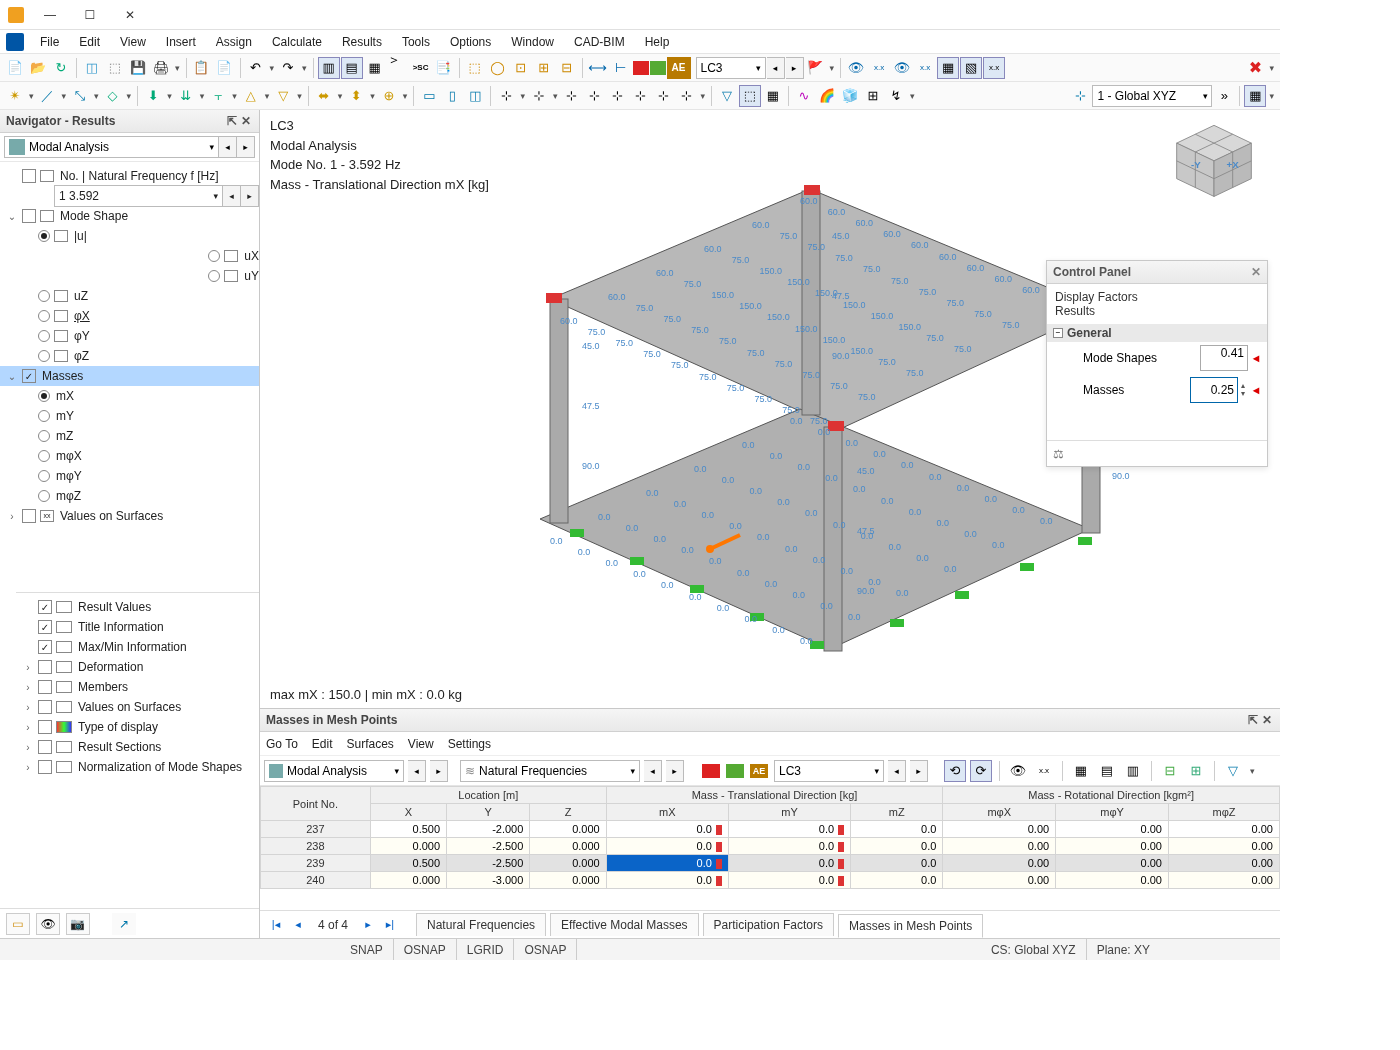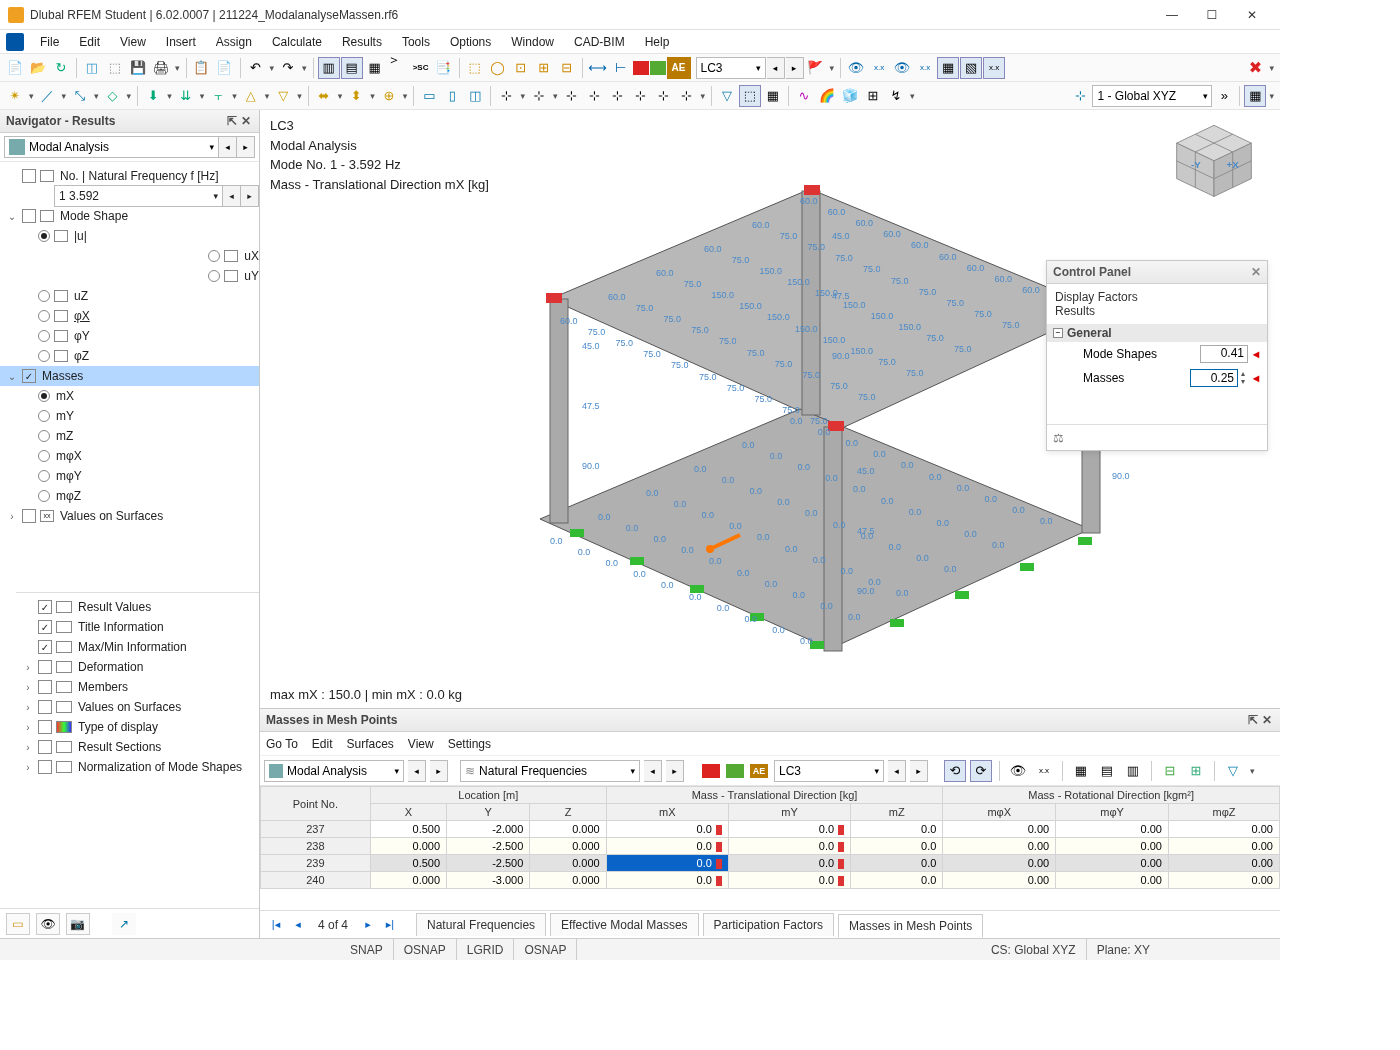--- a/index.html
+++ b/index.html
@@ -41,21 +41,21 @@
 .vpinfo div{font-size:13px;}
 .vpmax{position:absolute;bottom:6px;left:10px;color:#222;font-size:13px;}
 .cube{position:absolute;top:10px;right:18px;width:96px;height:80px;}
 .ctrlpanel{position:absolute;top:150px;right:12px;width:222px;border:1px solid #c8c8c8;background:#fff;box-shadow:0 2px 6px rgba(0,0,0,.1);}
 .ctrlpanel .chd{background:linear-gradient(#f5f5f5,#e9e9e9);padding:4px 6px;font-weight:600;color:#555;display:flex;justify-content:space-between;border-bottom:1px solid #d0d0d0;}
 .ctrlpanel .csec{padding:6px 8px;color:#333;}
 .ctrlpanel .cshd{background:#e9e9e9;font-weight:600;padding:2px 6px;font-size:11px;color:#444;display:flex;align-items:center;}
 .ctrlpanel .cshd .box{width:10px;height:10px;border:1px solid #888;background:#fff;margin-right:4px;font-size:8px;line-height:8px;text-align:center;}
 .ctrlpanel .crow{display:flex;align-items:center;padding:3px 6px;}
 .ctrlpanel .crow .clbl{flex:1;padding-left:30px;}
-.ctrlpanel .cval{width:48px;height:18px;border:1px solid #aaa;text-align:right;padding:0 3px;background:#fff;}
+.ctrlpanel .cval{width:48px;height:26px;border:1px solid #aaa;text-align:right;padding:0 3px;background:#fff;}
 .ctrlpanel .cred{width:10px;text-align:center;color:#d00;font-weight:bold;margin-left:3px;}
 .ctrlpanel .cft{height:26px;border-top:1px solid #ddd;display:flex;align-items:center;padding:0 6px;}
 .vp3d{flex:1;display:flex;align-items:center;justify-content:center;}
 .lowerpane{height:230px;border-top:1px solid #c8c8c8;display:flex;flex-direction:column;background:#fff;}
 .lowerpane .lmenu{height:24px;display:flex;align-items:center;padding:0 6px;gap:14px;border-bottom:1px solid #eee;}
 .lowerpane .lmenu span{color:#222;cursor:pointer;}
 .lowerpane .ltool{height:30px;display:flex;align-items:center;padding:2px 4px;gap:4px;border-bottom:1px solid #e5e5e5;overflow:hidden;}
 .lcombo{height:22px;border:1px solid #bbb;display:flex;align-items:center;padding:0 4px;background:#fff;}
 .colorchip{display:inline-block;width:18px;height:14px;margin-right:2px;}
 .grid{flex:1;overflow:auto;position:relative;}
@@ -74,21 +74,20 @@
 .pager .tab.active{background:#fff;border-bottom:1px solid #fff;position:relative;top:1px;}
 .statusbar{height:22px;background:#f4f4f4;border-top:1px solid #ccc;display:flex;align-items:center;font-size:11px;color:#444;}
 .statusbar .sseg{padding:0 10px;border-right:1px solid #ccc;height:100%;display:flex;align-items:center;}
 svg text{font-size:9px;fill:#4a8ac9;}
 </style>
 </head>
 <body>
 
 <div class="titlebar">
   <span class="icon"></span>
-  <span class="title">Dlubal RFEM Student | 6.02.0007 | 211224_ModalanalyseMassen.rf6</span>
   <span class="winbtn">—</span>
   <span class="winbtn">☐</span>
   <span class="winbtn">✕</span>
 </div>
 
 <div class="menubar">
   <span class="appicon"></span>
   <span class="mitem">File</span>
   <span class="mitem">Edit</span>
   <span class="mitem">View</span>

